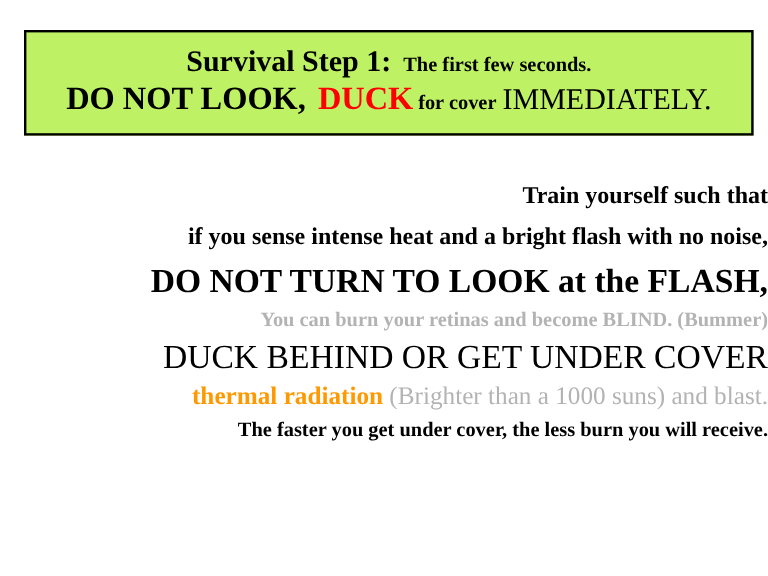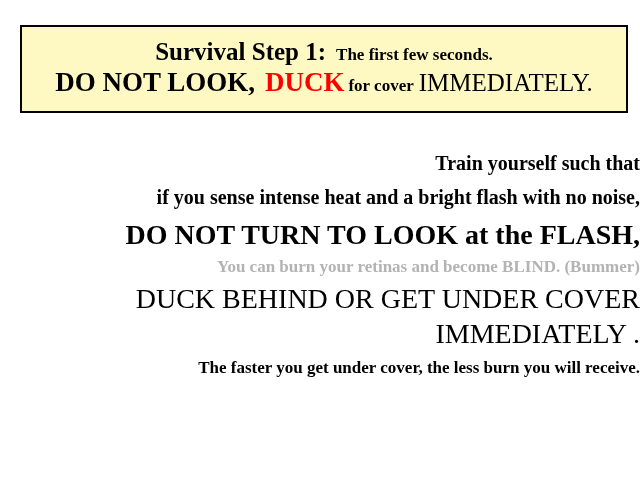--- a/index.html
+++ b/index.html
@@ -23,21 +23,21 @@
   }
 
   
   .banner {
     position: absolute;
     left: 20px;
     top: 25px;
     width: 608px;
     height: 88px;
     box-sizing: border-box;
-    background: #fef9c3;
+    background: #bef264;
     border: 2px solid #000000;
     display: flex;
     flex-direction: column;
     align-items: center;
     justify-content: center;
     padding: 2px 4px 4px 4px;
   }
 
   .banner-line {
     width: 100%;
@@ -187,21 +187,24 @@
     <div class="line l-train">Train yourself such that</div>
 
     <div class="line l-ifyou">if you sense intense heat and a bright flash with no noise,</div>
 
     <div class="line l-donotturn">DO NOT TURN TO LOOK at the FLASH,</div>
 
     <div class="line l-retinas">You can burn your retinas and become BLIND.  (Bummer)</div>
 
     <div class="line l-duckbehind">DUCK BEHIND OR GET UNDER COVER</div>
 
-    <div class="line l-immediately">IMMEDIATELY .</div>
-
-
+
+
+    <div class="line l-thermal">
+      <span class="t-thermal-rad">thermal radiation</span>
+      <span>(Brighter than a 1000 suns) and blast.</span>
+    </div>
 
     <div class="line l-faster">The faster you get under cover, the less burn you will receive.</div>
 
   </div>
 
 </div>
 
 </body></html>

